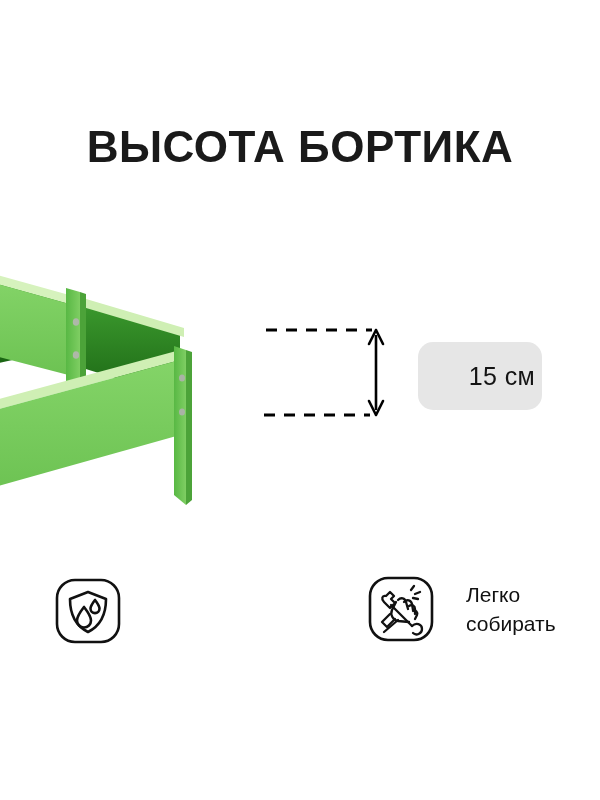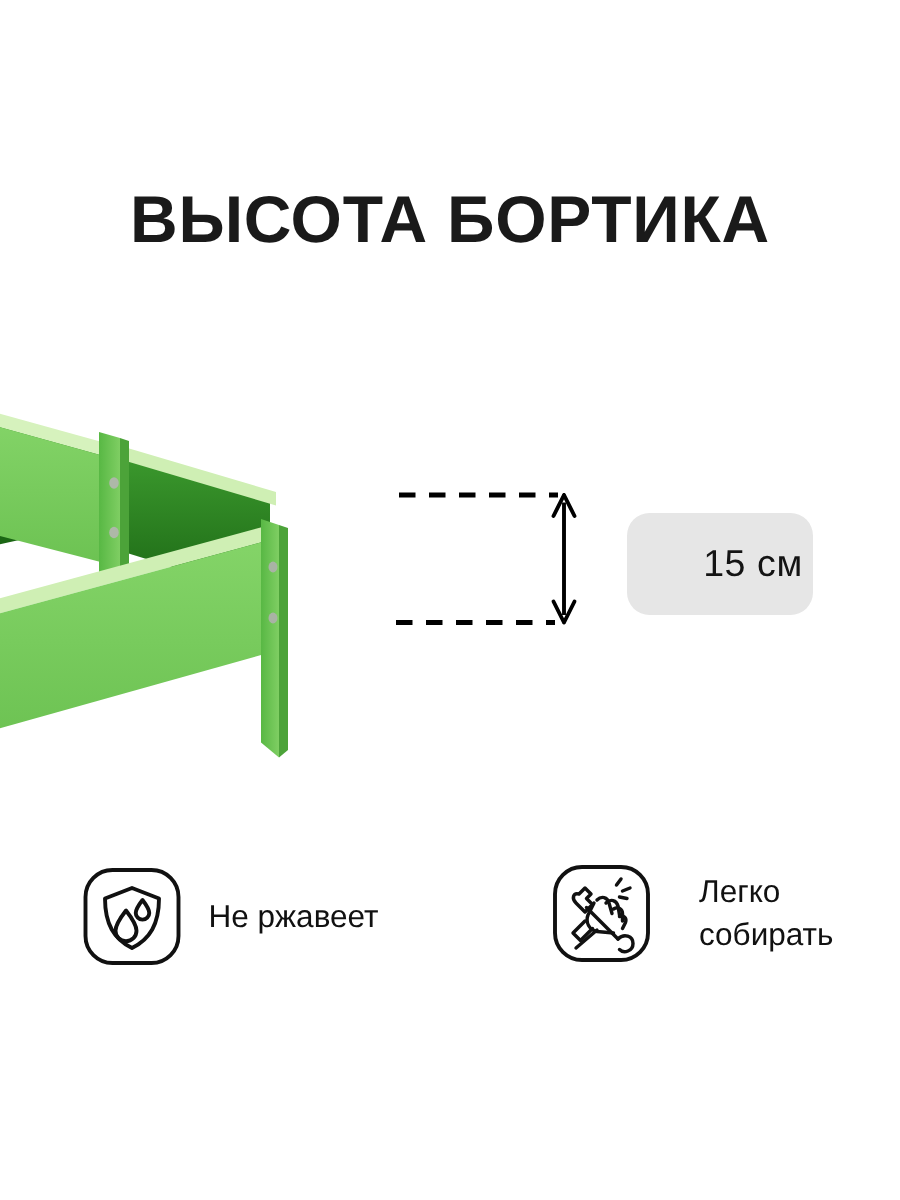--- a/index.html
+++ b/index.html
@@ -208,21 +208,20 @@
 
   <div class="feature" id="feature-rust">
     <svg class="feature-icon" viewBox="0 0 66 66" aria-hidden="true">
       <rect x="2" y="2" width="62" height="62" rx="18" ry="18" fill="none" stroke="#111111" stroke-width="2.6"></rect>
       <path d="M 33,14 L 51,21 C 51,38 45,48 33,54 C 21,48 15,38 15,21 Z" fill="none" stroke="#111111" stroke-width="2.6" stroke-linejoin="round"></path>
       <path d="M 29,29 C 29,29 22,38 22,42.5 C 22,46.4 25.1,49.5 29,49.5
                C 32.9,49.5 36,46.4 36,42.5 C 36,38 29,29 29,29 Z" fill="none" stroke="#111111" stroke-width="2.6" stroke-linejoin="round"></path>
       <path d="M 40,22 C 40,22 35.5,27.8 35.5,30.6 C 35.5,33.1 37.5,35.1 40,35.1
                C 42.5,35.1 44.5,33.1 44.5,30.6 C 44.5,27.8 40,22 40,22 Z" fill="none" stroke="#111111" stroke-width="2.6" stroke-linejoin="round"></path>
     </svg>
-    <div class="feature-label">Не ржавеет</div>
   </div>
 
   <div class="feature" id="feature-assem">
     <svg class="feature-icon" viewBox="0 0 66 66" aria-hidden="true">
       <rect x="2" y="2" width="62" height="62" rx="18" ry="18" fill="none" stroke="#111111" stroke-width="2.6"></rect>
       <g stroke="#111111" stroke-width="2.3" fill="none" stroke-linecap="round" stroke-linejoin="round">
 
         <path d="M 43,14 L 46,10"></path>
         <path d="M 47,18 L 52,16"></path>
         <path d="M 45,22 L 50,23"></path>

